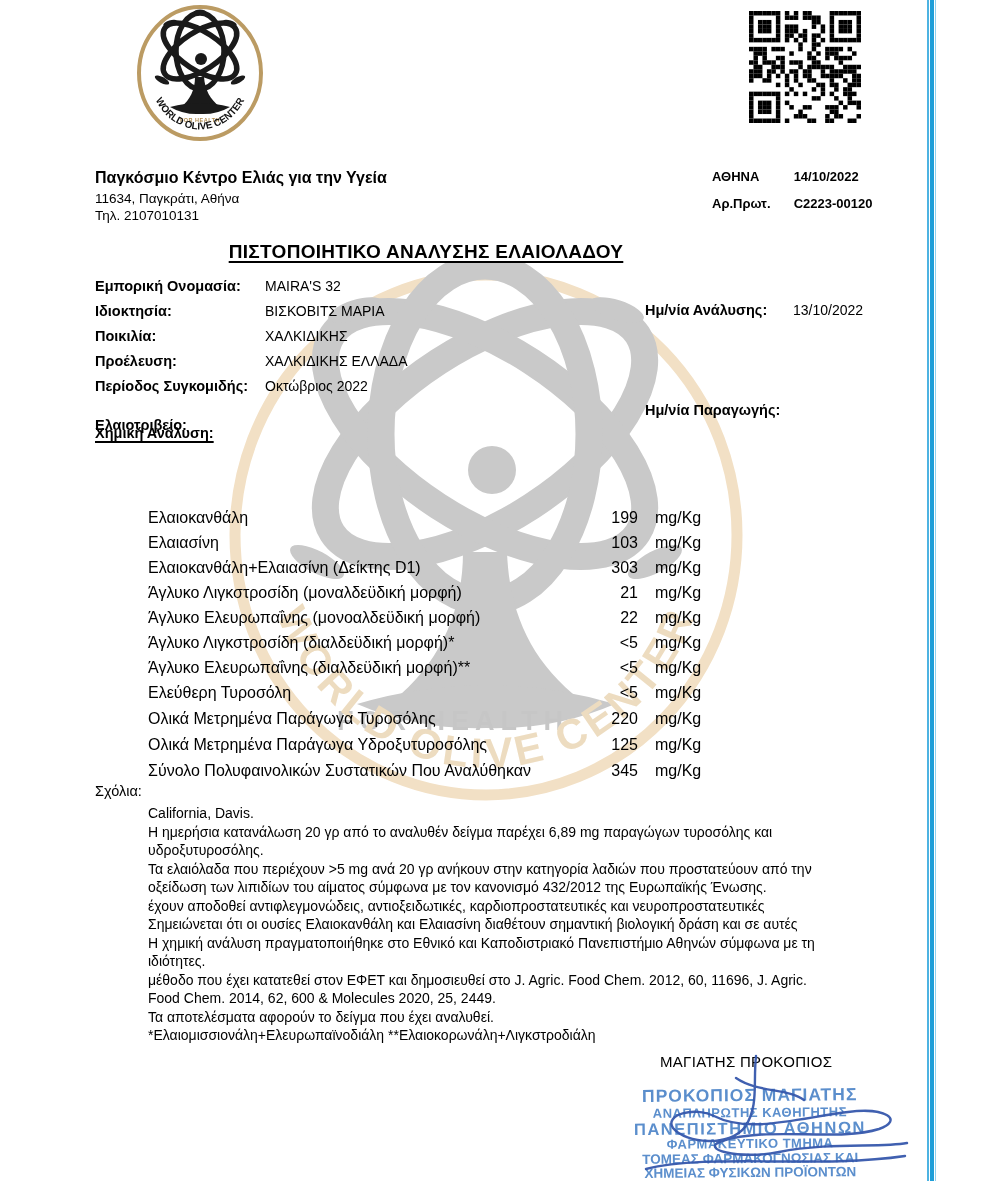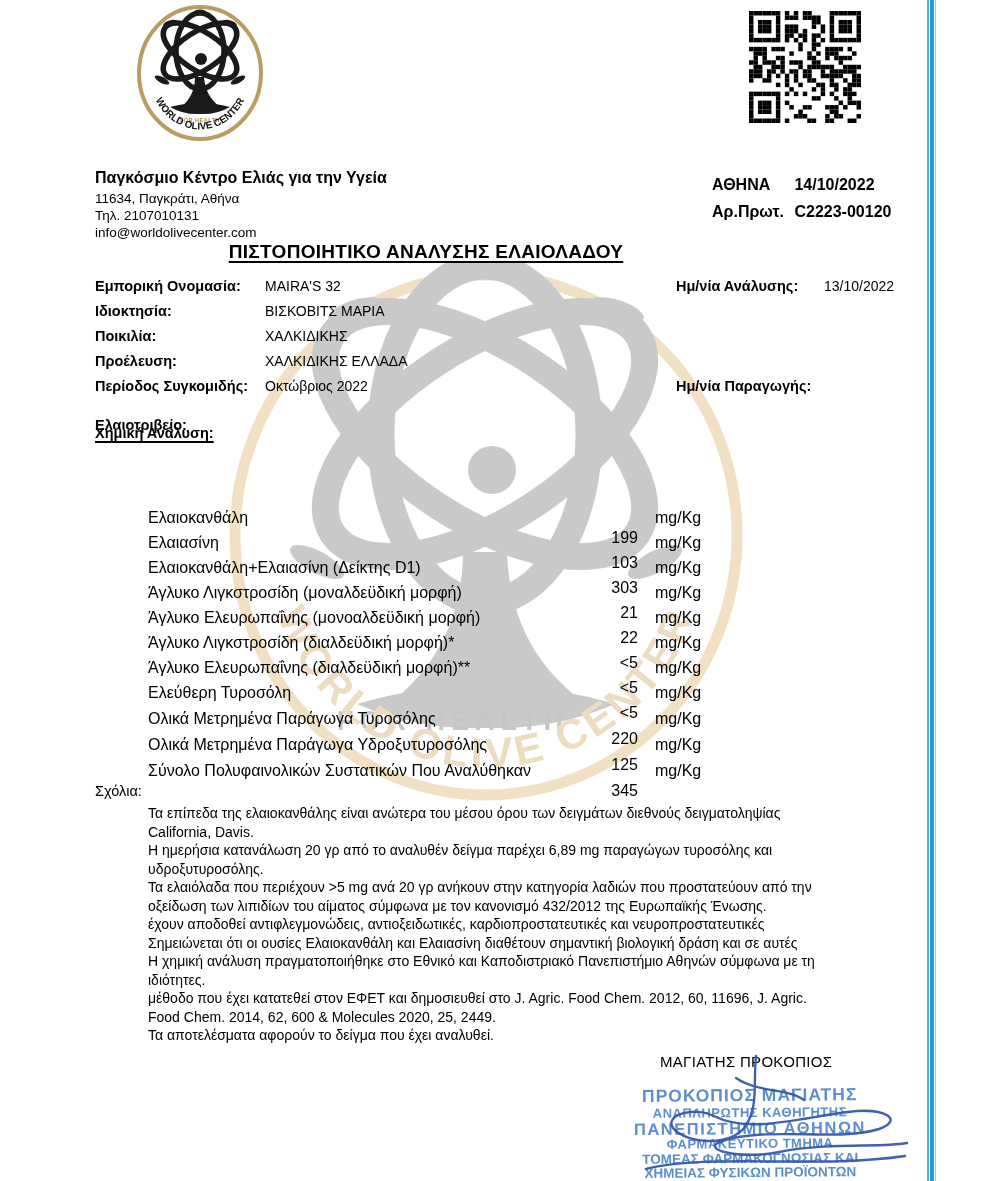--- a/index.html
+++ b/index.html
@@ -15,39 +15,39 @@
   .edge-rule{
     left:926px;top:0;width:11px;height:1181px;
     background:linear-gradient(to right,
       #ffffff 0 1px,#4db3e2 1px 3px,#ffffff 3px 4.5px,
       #1e9ed8 4.5px 8px,#ffffff 8px 9px,#8fd0ee 9px 10px,#ffffff 10px 11px);
   }
 
   
   .org-block{left:95px;top:168px;font-size:13.5px;line-height:17px;}
   .org-name{font-size:16px;font-weight:bold;line-height:20px;margin-bottom:2px;}
-  .city-block{left:712px;top:163px;font-size:16px;font-weight:bold;line-height:27px;margin-top:8px;}
+  .city-block{left:712px;top:163px;font-size:13px;font-weight:bold;line-height:27px;}
   .city-block .lbl{display:inline-block;width:78px;}
 
   .doc-title{left:0;top:241px;width:852px;text-align:center;font-size:19px;font-weight:bold;letter-spacing:.3px;}
   .doc-title span{text-decoration:underline;text-decoration-thickness:2px;text-underline-offset:3px;}
 
   
   .frow{position:absolute;left:95px;font-size:14px;white-space:nowrap;}
   .frow .flabel{display:inline-block;width:170px;font-weight:bold;font-size:14.5px;}
-  .frow-r{position:absolute;left:676px;font-size:14px;white-space:nowrap;}
+  .frow-r{position:absolute;left:645px;font-size:14px;white-space:nowrap;margin-top:24px;}
   .frow-r .flabel{display:inline-block;width:148px;font-weight:bold;font-size:14.5px;}
   .section-head{left:95px;top:425px;font-size:14.5px;font-weight:bold;}
   .section-head span{text-decoration:underline;text-decoration-thickness:1.5px;text-underline-offset:3px;}
 
   
   .atable{left:148px;top:509px;width:560px;height:280px;}
   .trow{position:absolute;left:0;width:560px;height:25px;font-size:16px;}
   .tname{position:absolute;left:0;white-space:nowrap;}
-  .tval{position:absolute;left:400px;width:90px;text-align:right;margin-top:20px;}
+  .tval{position:absolute;left:400px;width:90px;text-align:right;}
   .tunit{position:absolute;left:507px;}
 
   
   .comments-head{left:95px;top:783px;font-size:14.5px;font-weight:normal;text-align:center;}
   .comments{left:148px;top:804px;font-size:14px;line-height:18.5px;}
   .comments div{white-space:nowrap;}
 
   
   .signer{left:660px;top:1053px;font-size:15px;letter-spacing:.3px;}
   .stamp{left:622px;top:1086px;width:256px;text-align:center;color:#4f86c9;
@@ -411,21 +411,20 @@
     <rect x="76.16" y="107.52" width="4.48" height="4.48" fill="#000"></rect>
     <rect x="80.64" y="107.52" width="4.48" height="4.48" fill="#000"></rect>
     <rect x="98.56" y="107.52" width="4.48" height="4.48" fill="#000"></rect>
     <rect x="103.04" y="107.52" width="4.48" height="4.48" fill="#000"></rect>
   </svg>
 
 <div class="abs org-block">
   <div class="org-name nowrap">Παγκόσμιο Κέντρο Ελιάς για την Υγεία</div>
   <div class="nowrap">11634, Παγκράτι, Αθήνα</div>
   <div class="nowrap">Τηλ. 2107010131</div>
-  <div class="nowrap">info@worldolivecenter.com</div>
 </div>
 
 <div class="abs city-block">
   <div class="nowrap">
     <span class="lbl">ΑΘΗΝΑ</span>
     <span>14/10/2022</span>
   </div>
   <div class="nowrap">
     <span class="lbl">Αρ.Πρωτ.</span>
     <span>C2223-00120</span>
@@ -521,33 +520,33 @@
       <span class="tname">Σύνολο Πολυφαινολικών Συστατικών Που Αναλύθηκαν</span>
       <span class="tval">345</span>
       <span class="tunit">mg/Kg</span>
     </div>
 </div>
 
 <div class="abs comments-head">
   <span>Σχόλια:</span>
 </div>
 <div class="abs comments">
-  <div>Τα επίπεδα της ελαιοκανθάλης είναι ανώτερα του μέσου όρου των δειγμάτων διεθνούς δειγματοληψίας</div>
   <div>California, Davis.</div>
   <div>Η ημερήσια κατανάλωση 20 γρ από το αναλυθέν δείγμα παρέχει 6,89 mg παραγώγων τυροσόλης και</div>
   <div>υδροξυτυροσόλης.</div>
   <div>Τα ελαιόλαδα που περιέχουν &gt;5 mg ανά 20 γρ ανήκουν στην κατηγορία λαδιών που προστατεύουν από την</div>
   <div>οξείδωση των λιπιδίων του αίματος σύμφωνα με τον κανονισμό 432/2012 της Ευρωπαϊκής Ένωσης.</div>
   <div>έχουν αποδοθεί αντιφλεγμονώδεις, αντιοξειδωτικές, καρδιοπροστατευτικές και νευροπροστατευτικές</div>
   <div>Σημειώνεται ότι οι ουσίες Ελαιοκανθάλη και Ελαιασίνη διαθέτουν σημαντική βιολογική δράση και σε αυτές</div>
   <div>Η χημική ανάλυση πραγματοποιήθηκε στο Εθνικό και Καποδιστριακό Πανεπιστήμιο Αθηνών σύμφωνα με τη</div>
   <div>ιδιότητες.</div>
   <div>μέθοδο που έχει κατατεθεί στον ΕΦΕΤ και δημοσιευθεί στο J. Agric. Food Chem. 2012, 60, 11696, J. Agric.</div>
   <div>Food Chem. 2014, 62, 600 &amp; Molecules 2020, 25, 2449.</div>
   <div>Τα αποτελέσματα αφορούν το δείγμα που έχει αναλυθεί.</div>
+  <div>*Ελαιομισσιονάλη+Ελευρωπαϊνοδιάλη **Ελαιοκορωνάλη+Λιγκστροδιάλη</div>
 </div>
 
 <div class="abs signer nowrap">ΜΑΓΙΑΤΗΣ ΠΡΟΚΟΠΙΟΣ</div>
 
 <div class="abs stamp">
   <div class="s1">ΠΡΟΚΟΠΙΟΣ ΜΑΓΙΑΤΗΣ</div>
   <div class="s2">ΑΝΑΠΛΗΡΩΤΗΣ ΚΑΘΗΓΗΤΗΣ</div>
   <div class="s3">ΠΑΝΕΠΙΣΤΗΜΙΟ ΑΘΗΝΩΝ</div>
   <div class="s4">ΦΑΡΜΑΚΕΥΤΙΚΟ ΤΜΗΜΑ</div>
   <div class="s5">ΤΟΜΕΑΣ ΦΑΡΜΑΚΟΓΝΩΣΙΑΣ ΚΑΙ</div>

